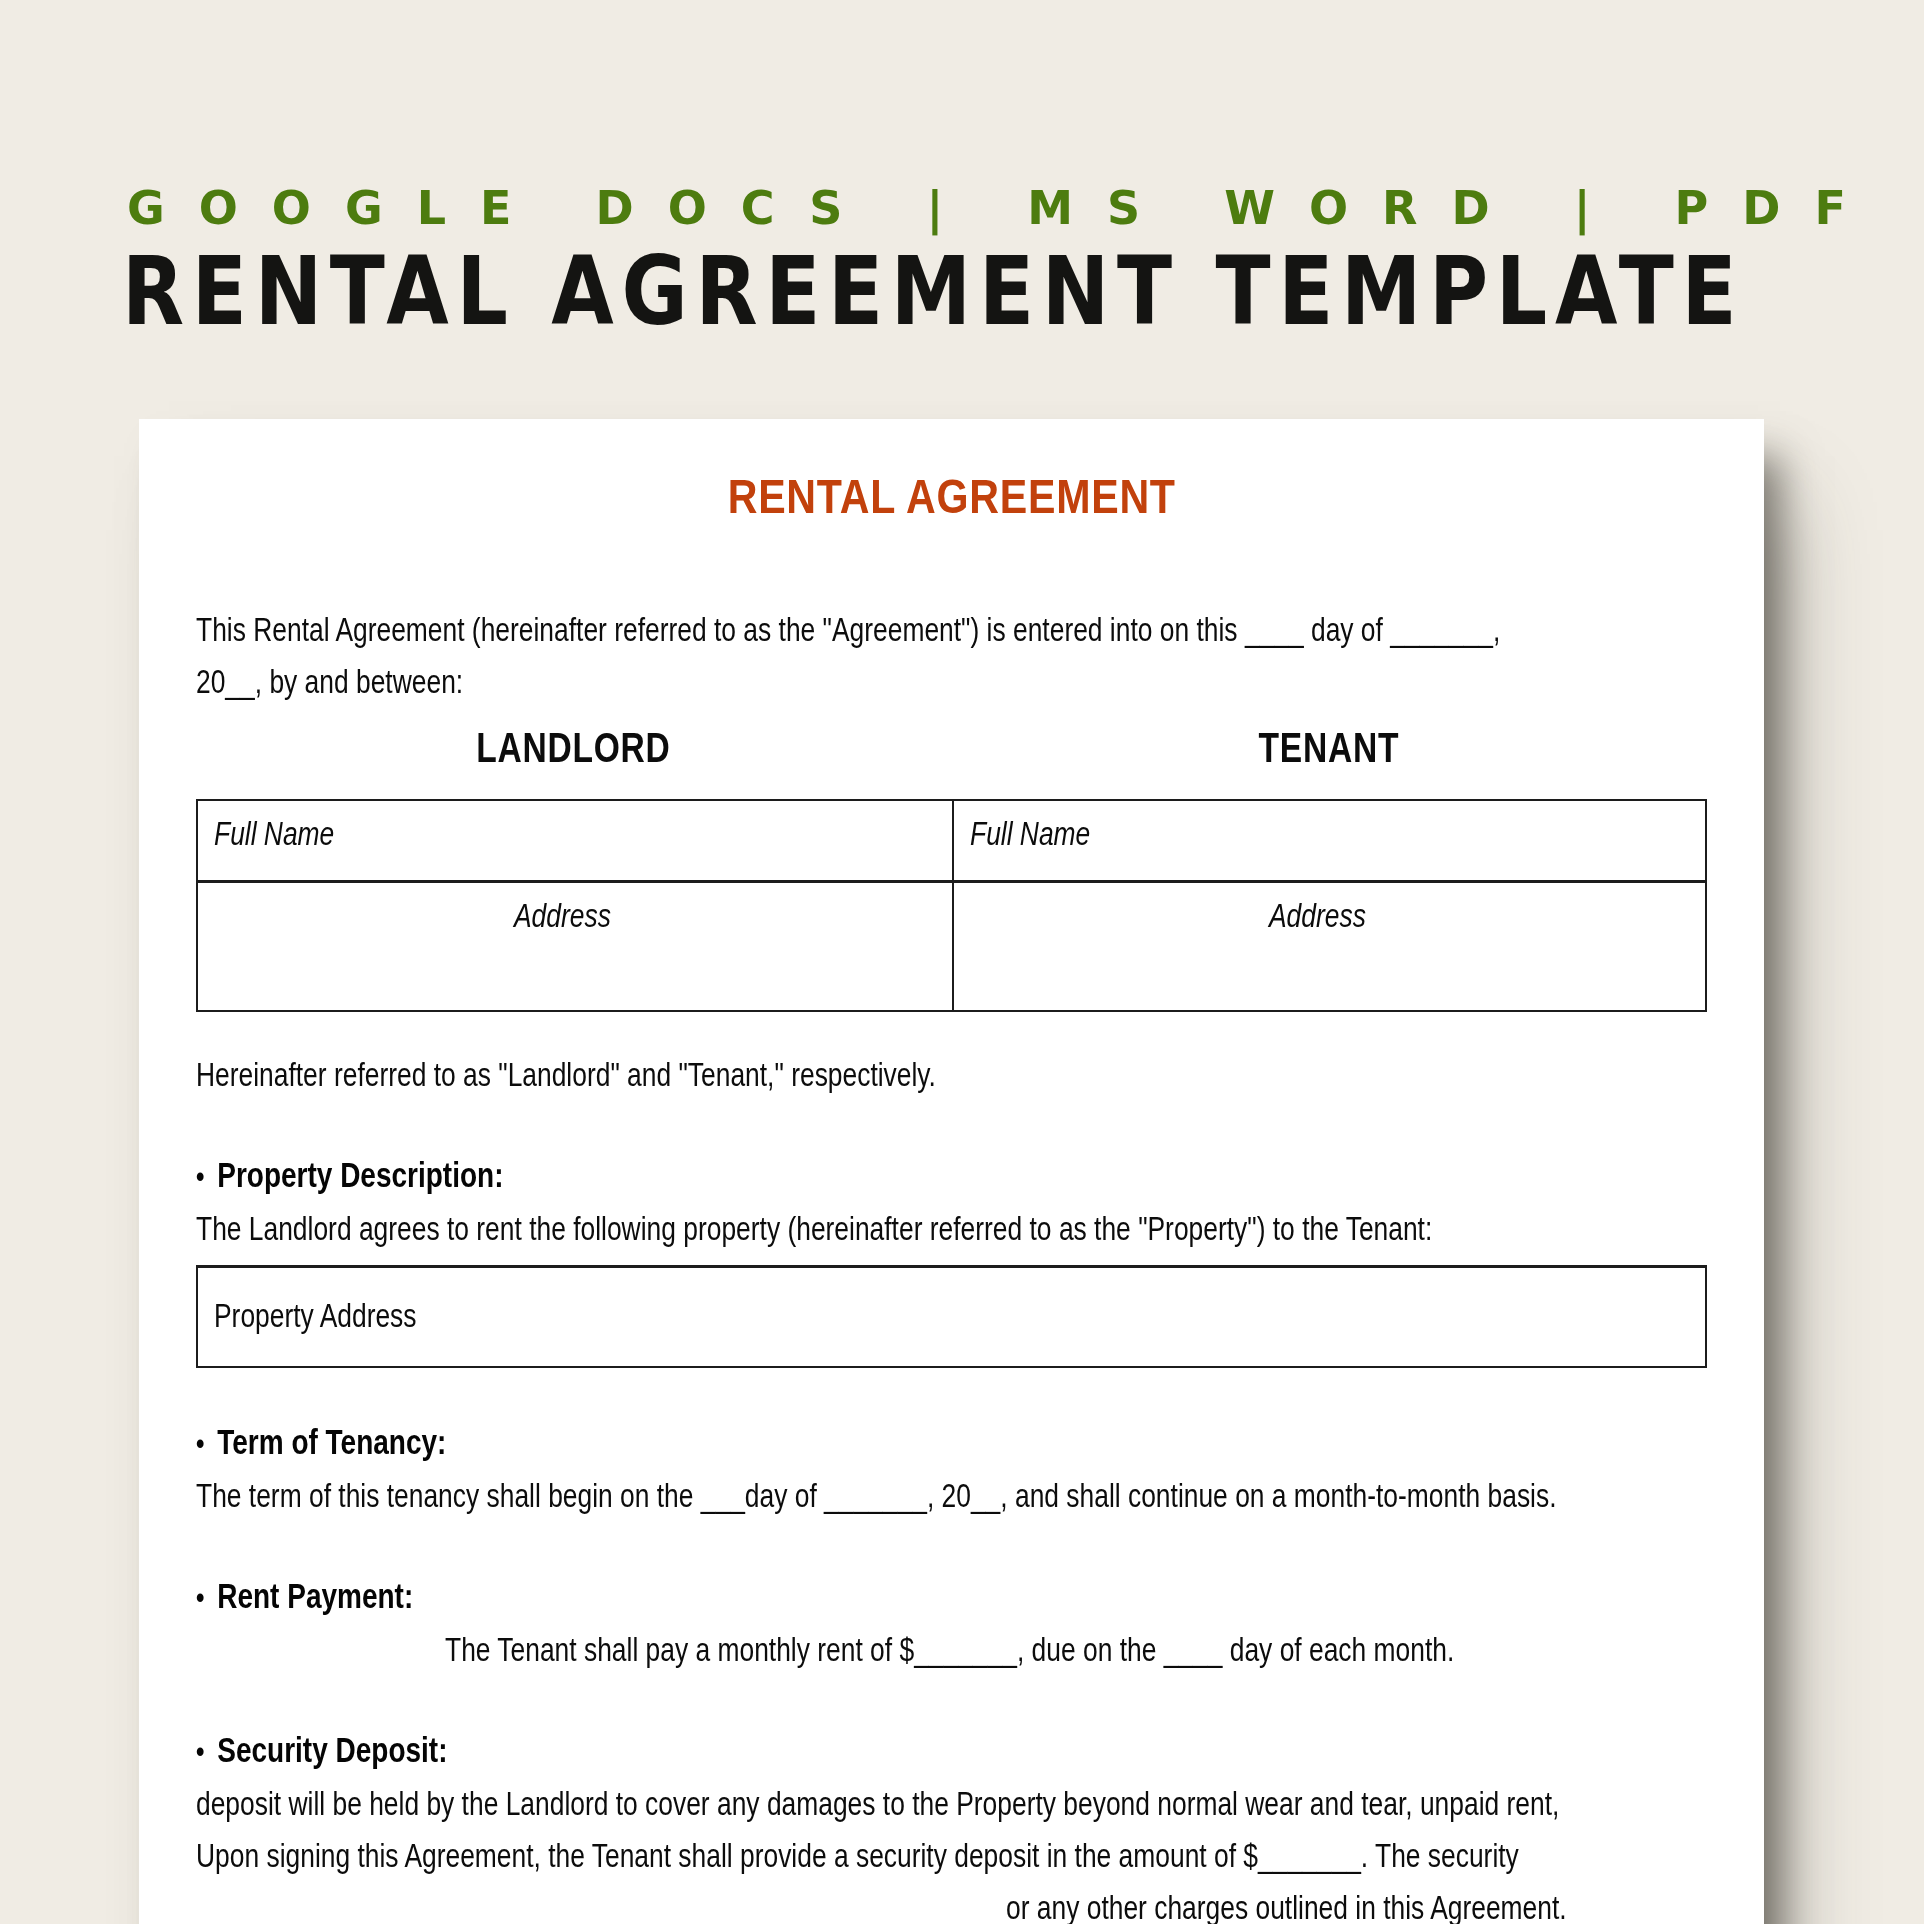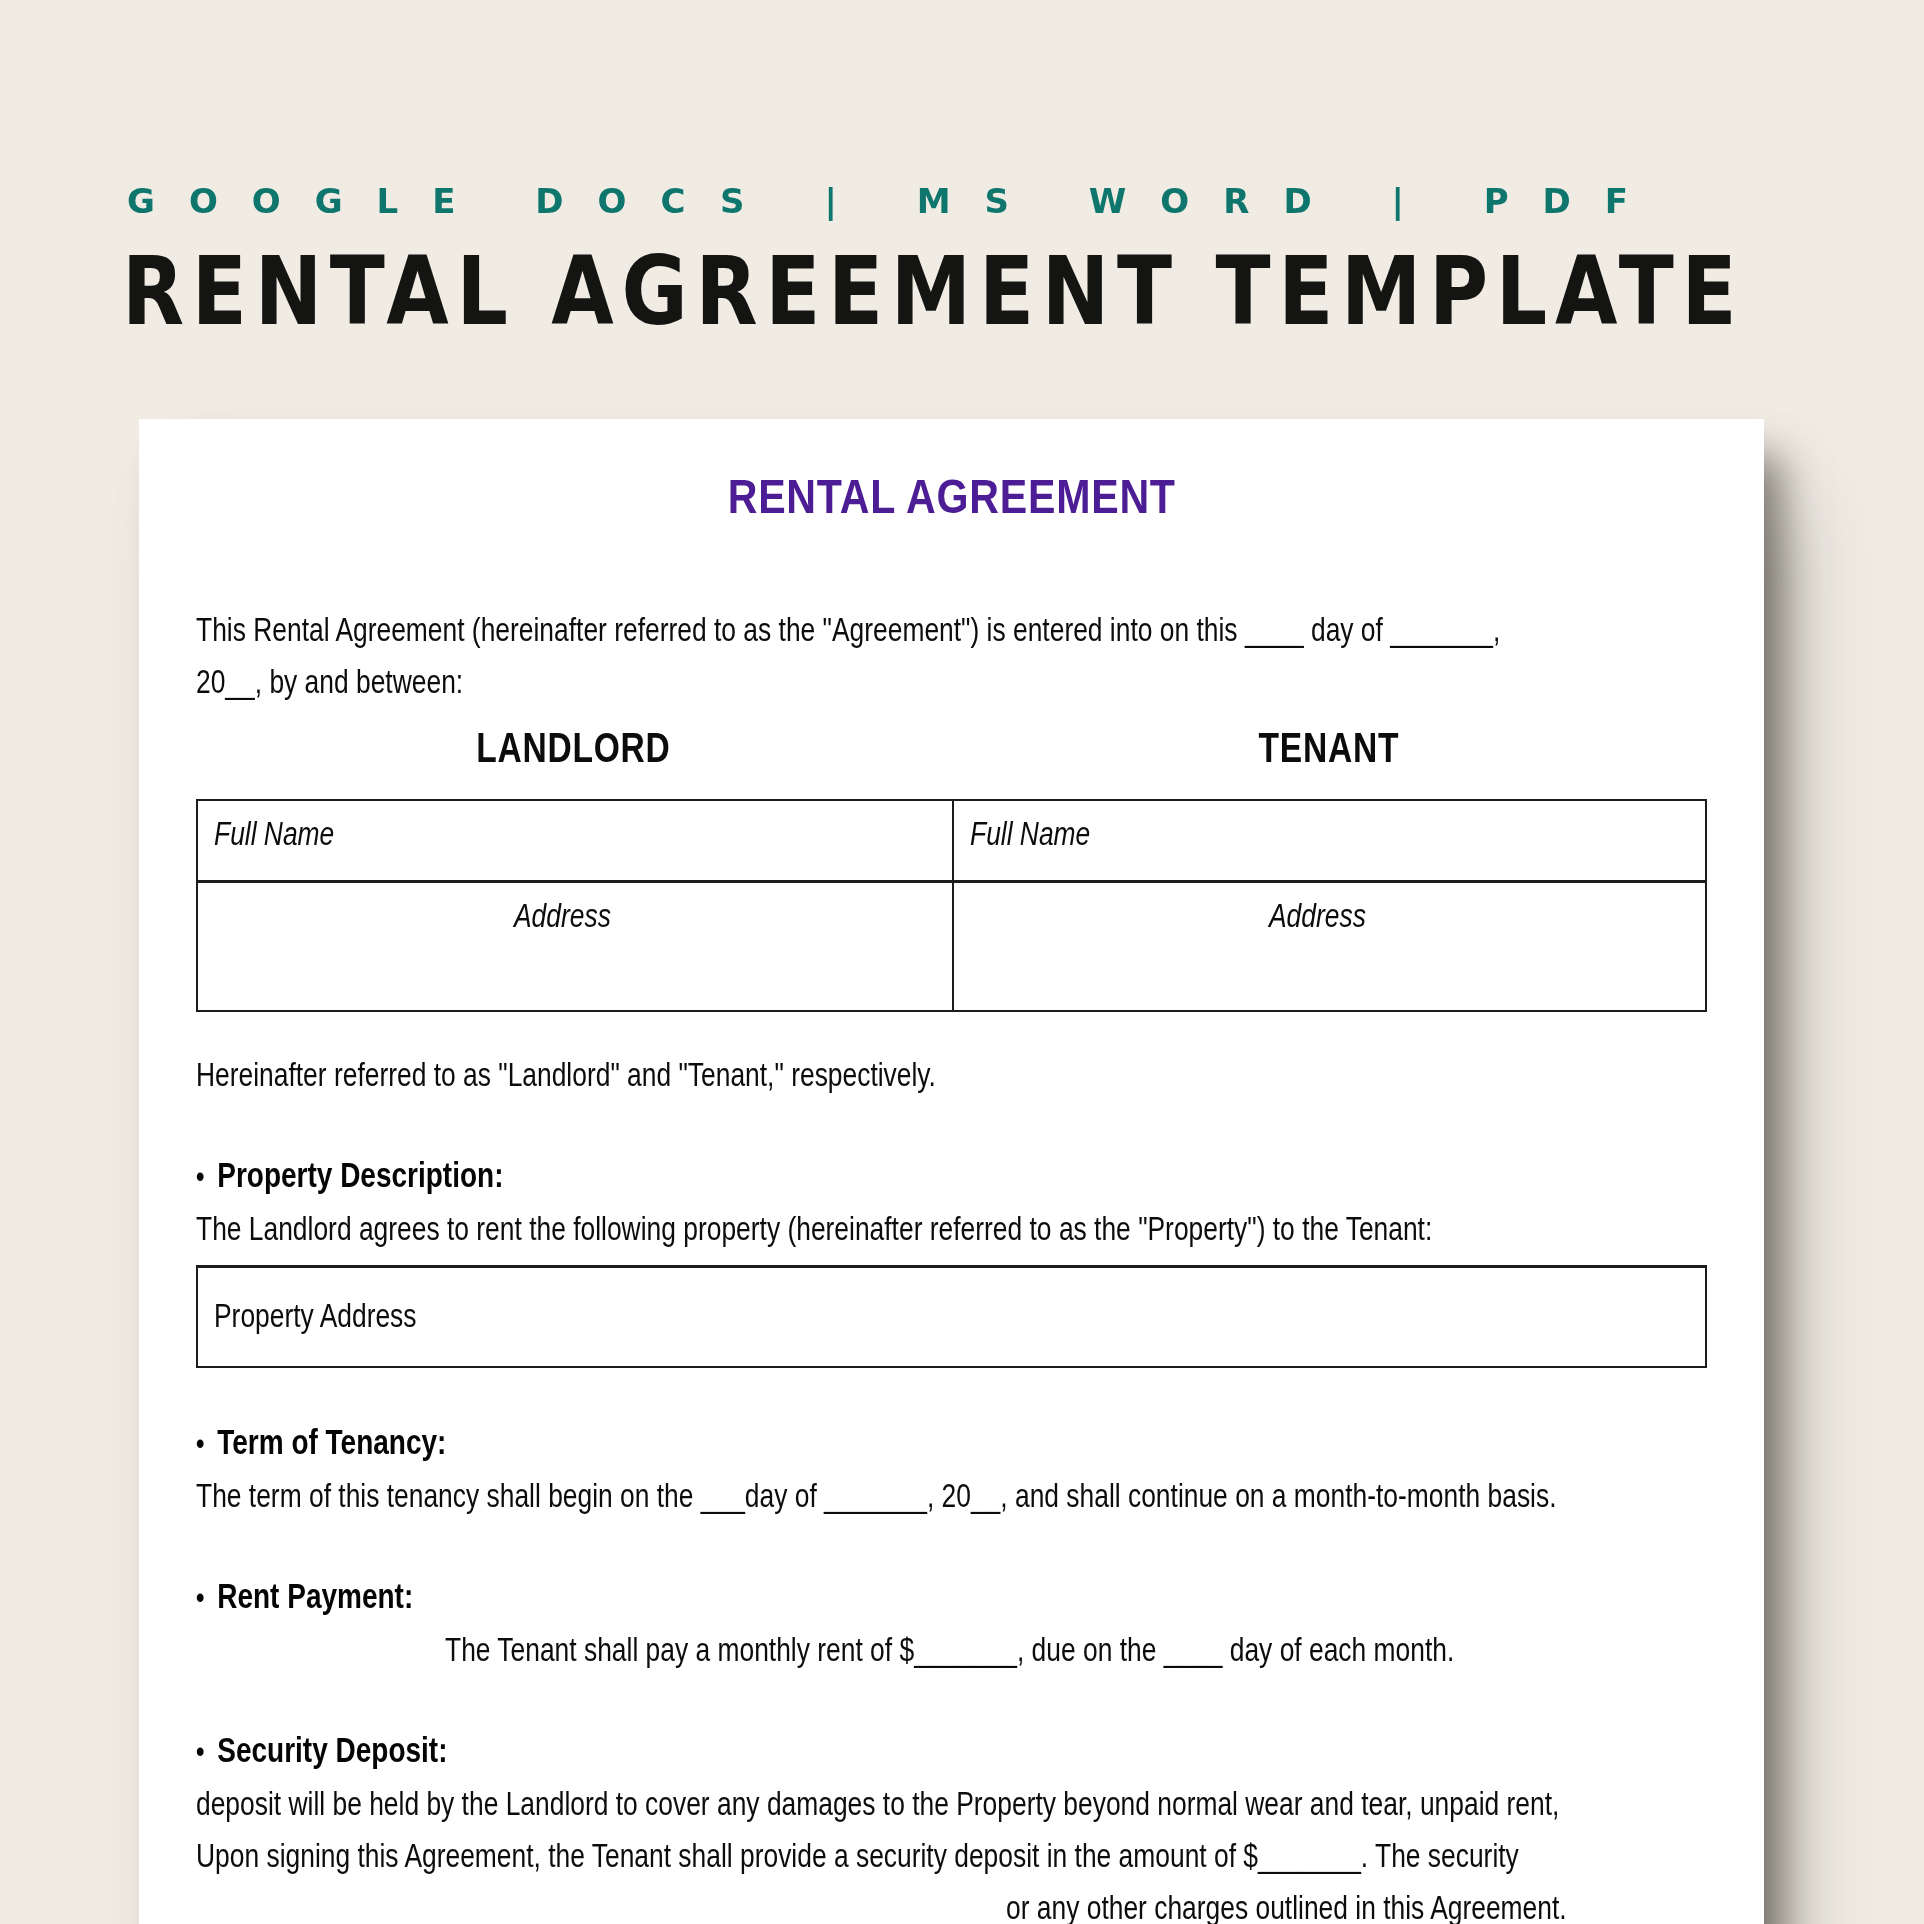--- a/index.html
+++ b/index.html
@@ -7,22 +7,22 @@
   body { overflow:hidden; font-family:"Liberation Sans", sans-serif; }
   .page {
     position:relative; width:1925px; height:1925px;
     background:#F0ECE4; overflow:hidden;
   }
 
   
   .formats-line {
     position:absolute; left:127px; top:181px;
     font-family:"DejaVu Sans", sans-serif;
-    font-weight:bold; font-size:34px; letter-spacing:34px;
-    color:#0f766e; white-space:nowrap;
+    font-weight:bold; font-size:46px; letter-spacing:34px;
+    color:#4d7c0f; white-space:nowrap;
   }
   .promo-title {
     position:absolute; left:122px; top:244px;
     font-family:"DejaVu Sans", sans-serif;
     font-weight:800; font-size:95px; letter-spacing:9px;
     color:#141412; white-space:nowrap; line-height:1.0;
     transform:scaleX(0.85); transform-origin:0 0;
   }
 
   
@@ -36,21 +36,21 @@
     color:#0c0c0c;
   }
 
   
   .cx   { display:inline-block; transform:scaleX(0.8);  transform-origin:0 50%;   white-space:nowrap; }
   .cx-c { display:inline-block; transform:scaleX(0.8);  transform-origin:50% 50%; white-space:nowrap; }
   .cx-t { display:inline-block; transform:scaleX(0.84); transform-origin:50% 50%; white-space:nowrap; }
 
   .doc-title {
     text-align:center; font-weight:bold; font-size:49px;
-    letter-spacing:0.9px; line-height:1.3; color:#4c1d95;
+    letter-spacing:0.9px; line-height:1.3; color:#c2410c;
   }
   .intro { margin-top:75px; font-size:33px; }
   .line  { line-height:52px; }
 
   .parties-labels { display:flex; margin-top:14.3px; line-height:52px; }
   .parties-labels > div { width:50%; text-align:center; font-weight:bold; font-size:42px; letter-spacing:0.9px; }
 
   .ptable { margin-top:25px; border:2.7px solid #1c1c1c; }
   .prow   { display:flex; }
   .prow-divider { border-top:3.6px solid #1c1c1c;text-align:center; }

